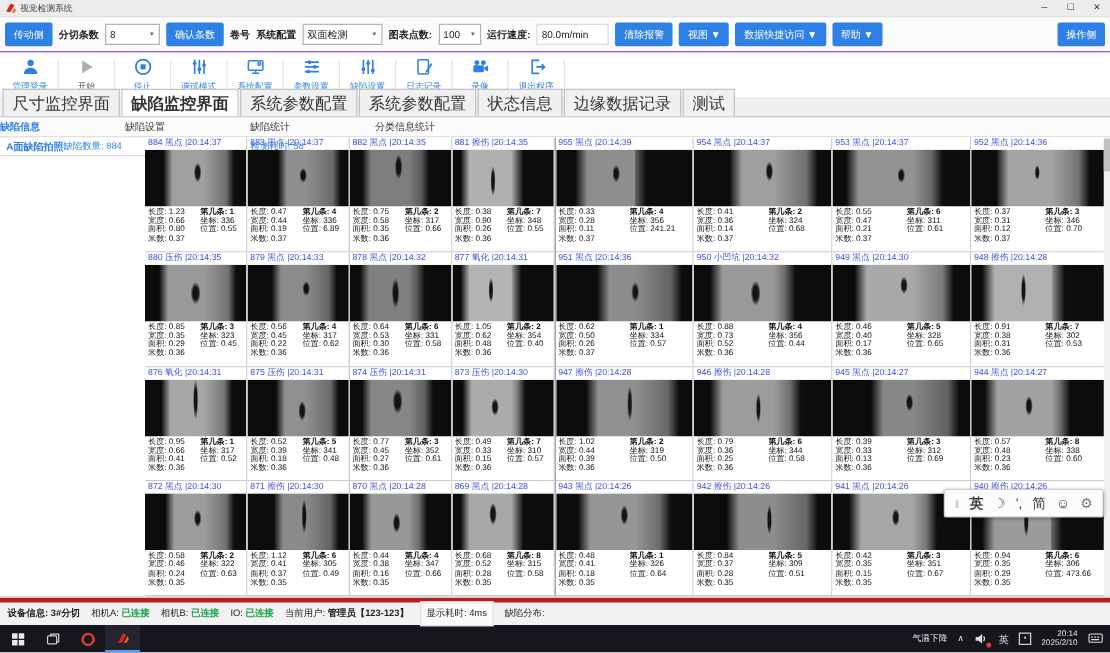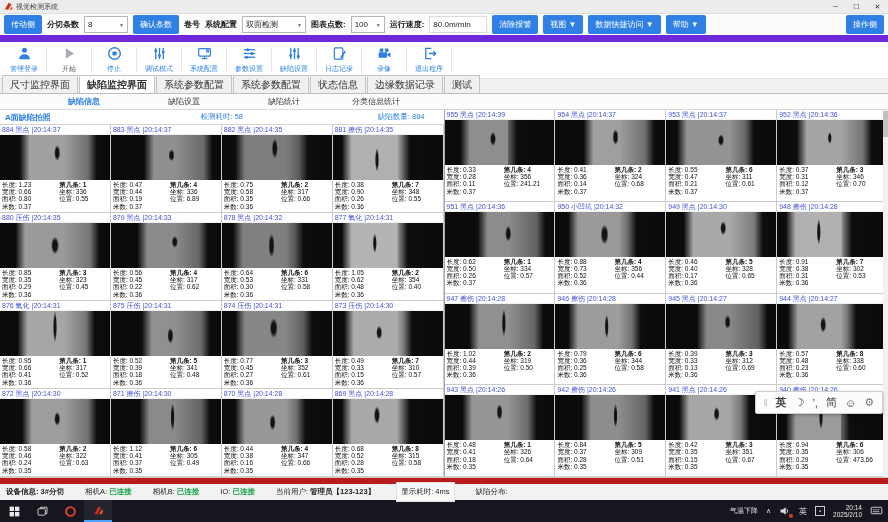--- a/index.html
+++ b/index.html
@@ -5,65 +5,65 @@
   *{box-sizing:border-box;margin:0;padding:0}
   html,body{width:888px;height:522px;overflow:hidden}
   body{font-family:"Liberation Sans","DejaVu Sans",sans-serif;background:#fff;position:relative;color:#222;font-size:8px}
   
   .titlebar{height:14px;background:#ececec;display:flex;align-items:center;padding-left:4px;border-bottom:1px solid #ddd}
   .logo{width:9px;height:9px;display:inline-block}
   .title-text{font-size:7px;color:#444;margin-left:3px}
   .win-controls{margin-left:auto;display:flex}
   .win-btn{width:21px;height:13px;line-height:13px;text-align:center;font-size:7px;color:#333}
   
-  .toolbar{height:28px;display:flex;align-items:center;gap:5px;padding:0 4px;background:#fbfbfb;border-bottom:7px solid #6d28d9}
+  .toolbar{height:28px;display:flex;align-items:center;gap:5px;padding:0 4px;background:#fbfbfb;border-bottom:1px solid #6d28d9}
   .btn-blue{background:#2f80e4;color:#fff;font-size:8px;padding:4px 7px;border-radius:2px;white-space:nowrap;cursor:default}
   .tb-label{font-weight:bold;font-size:8px;color:#222;white-space:nowrap}
   .tb-select,.tb-input{background:#fff;border:1px solid #b5b5b5;height:17px;display:flex;align-items:center;padding:0 3px;font-size:8px;white-space:nowrap}
   .tb-select .caret{margin-left:auto;font-size:5px;color:#666;padding-left:4px}
   .w44{width:44px}.w150{width:150px}.w64{width:64px}.w34{width:34px}.w58{width:58px}
   .spacer{flex:1}
   
   .actionbar{height:37px;display:flex;align-items:stretch;background:#fff;border-bottom:1px solid #e0e0e0;padding-left:2px}
   .action{display:flex;flex-direction:column;align-items:center;justify-content:center;min-width:44px;padding:0 5px;gap:1px}
   .action svg{width:15px;height:15px}
   .action .lbl{font-size:7px;color:#2f80e4;white-space:nowrap}
   .action.gray .lbl{color:#555}
   .action-sep{width:1px;background:#e4e4e4;margin:6px 0}
   
   .maintabs{height:15px;background:#f0f0f0;display:flex;align-items:flex-end;padding-left:2px;border-bottom:1px solid #bdbdbd}
-  .maintab{font-size:10px;color:#333;padding:2px 7px 1px;border:1px solid #c4c4c4;border-bottom:none;background:#f0f0f0;margin-right:1px;white-space:nowrap}
+  .maintab{font-size:13px;color:#333;padding:2px 7px 1px;border:1px solid #c4c4c4;border-bottom:none;background:#f0f0f0;margin-right:1px;white-space:nowrap}
   .maintab.active{background:#fff;font-weight:bold}
   .subtabs{height:16px;background:#fcfcfc;display:flex;align-items:center;border-bottom:1px solid #d8d8d8}
-  .subtab{width:100px;text-align:right;font-size:8px;color:#333;white-space:nowrap}
+  .subtab{width:100px;text-align:left;font-size:8px;color:#333;white-space:nowrap}
   .subtab.active{color:#2f80e4;font-weight:bold}
   
   .content{position:relative;height:368px;display:flex;border-bottom:1px solid #ccc;background:#fff}
-  .panel{flex:1;display:flex;flex-direction:column;min-width:0}
+  .panel{flex:1;display:flex;min-width:0}
   .panel+.panel{border-left:1px solid #a8a8a8}
   .panel-header{height:15px;display:flex;align-items:center;font-size:7.5px;color:#2f80e4;border-bottom:1px solid #d5d5d5;padding:0 5px}
   .panel-title{font-weight:bold;font-size:8px;color:#2f80e4}
   .ph-time{position:absolute;left:47%;transform:translateX(-50%)}
   .panel{position:relative}
   .ph-time{left:50%}
   .ph-count{margin-left:auto;padding-right:14px}
   .card-grid{flex:1;display:grid;grid-template-columns:repeat(4,1fr);grid-auto-rows:1fr}
   .card{border-right:1px solid #ccc;border-bottom:1px solid #ccc;display:flex;flex-direction:column;min-width:0;overflow:hidden;background:#fff}
   .card-title{font-size:7px;color:#4053d6;padding:1px 2px;white-space:nowrap;overflow:hidden;height:10px;line-height:8px;border-bottom:1px solid #f0f0f0}
   .card-img{height:45px;background:#666}
   .card-info{flex:1;display:flex;font-size:6.5px;line-height:7.2px;padding:1px 0 0 2px;color:#111}
   .ci-left{width:53%}
   .ci-right{width:47%}
   .ci-strip{font-weight:bold}
   .ci-line{white-space:nowrap;overflow:hidden}
   
   .scrollbar{position:absolute;right:0;top:0;width:5px;height:100%;background:#f1f1f1}
   .scroll-thumb{position:absolute;top:1px;right:0;width:5px;height:26px;background:#c1c1c1}
   
-  .statusbar{height:22px;background:#f2f2f2;border-top:6px solid #b91c1c;display:flex;align-items:center;gap:21px;padding:0 6px;font-size:7.5px;color:#222;white-space:nowrap}
+  .statusbar{height:22px;background:#f2f2f2;border-top:4px solid #b91c1c;display:flex;align-items:center;gap:9px;padding:0 6px;font-size:7.5px;color:#222;white-space:nowrap}
   .sb-green{color:#18a34a;font-weight:bold}
   .sb-bold{font-weight:bold}
   .sb-box{border:1px solid #e0e0e0;background:#fafafa;padding:4px 4px}
   
   .taskbar{height:22px;background:#16161f;display:flex;align-items:center;color:#e8e8e8}
   .tk-item{width:28px;height:22px;display:flex;align-items:center;justify-content:center}
   .tk-item svg{width:13px;height:13px}
   .tk-item.active{border-bottom:2px solid #4aa3ff;background:#24242f}
   .tk-right{margin-left:auto;display:flex;align-items:center;gap:8px;padding-right:5px;font-size:7px}
   .tk-time{text-align:right;font-size:6.5px;line-height:7.5px}

